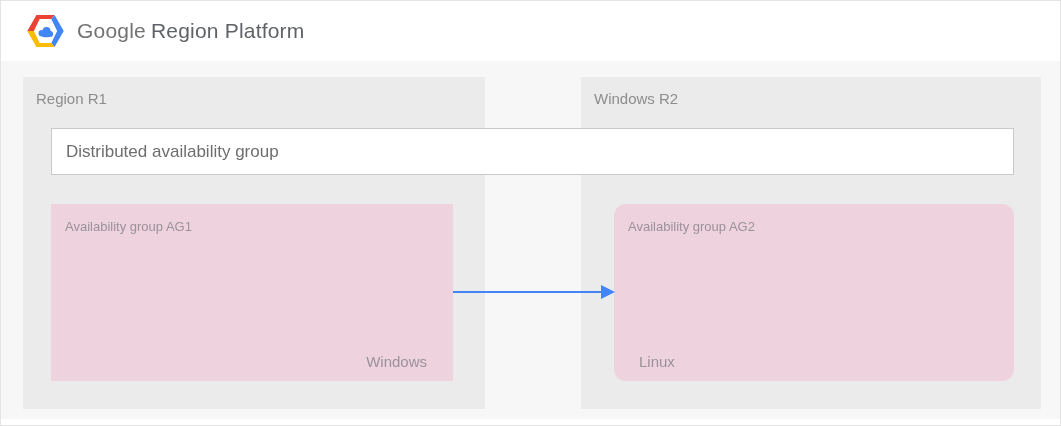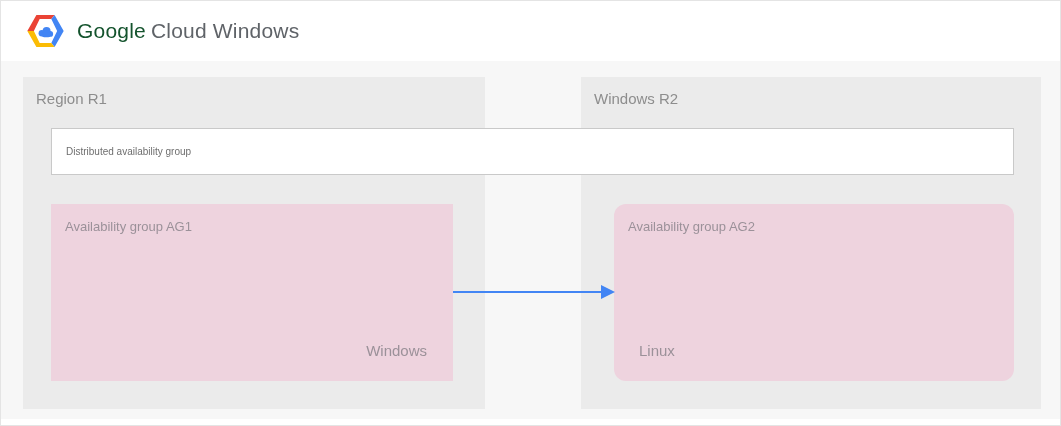--- a/index.html
+++ b/index.html
@@ -23,52 +23,52 @@
     overflow:hidden;
   }
   .header{
     position:absolute;top:0;left:0;right:0;height:60px;
     background:#ffffff;display:flex;align-items:center;
     padding-left:26px;gap:13px;
   }
   .logo{display:flex;align-items:center;}
   .logo svg{display:block;}
   .brand{font-size:21px;color:#5f6368;letter-spacing:.2px;white-space:nowrap;}
-  .brand .g{font-weight:500;color:#14532d;margin-right:5px;}
+  .brand .g{font-weight:500;color:#737373;margin-right:5px;}
   .canvas{
     position:absolute;top:60px;left:0;right:0;height:358px;
     background:var(--canvas-bg);
     text-decoration:underline;
   }
   .region{
     position:absolute;top:16px;height:332px;
     background:var(--region-bg);
   }
   .region.r1{left:22px;width:462px;}
   .region.r2{left:580px;width:460px;}
   .region-label{
     padding:13px 0 0 13px;font-size:15px;color:#8d8d8d;
   }
   .dag{
     position:absolute;left:50px;top:67px;width:963px;height:47px;
     background:#ffffff;border:1px solid var(--box-border);
     display:flex;align-items:center;padding-left:14px;
-    font-size:10px;color:#6e6e6e;
+    font-size:17px;color:#6e6e6e;
   }
   .ag{
     position:absolute;top:143px;height:177px;
     background:var(--ag-bg);
   }
   .ag.ag1{left:50px;width:402px;}
   .ag.ag2{left:613px;width:400px;border-radius:12px;}
   .ag-label{
     padding:15px 0 0 14px;font-size:13px;color:#9b9199;
   }
   .os-label{
-    position:absolute;bottom:22px;font-size:15px;color:#9b9199;
+    position:absolute;bottom:11px;font-size:15px;color:#9b9199;
   }
   .os-label.br{right:26px;}
   .os-label.bl{left:25px;}
   .arrow-svg{
     position:absolute;left:448px;top:219px;color:var(--arrow);
   }
 </style>
 </head>
 <body>
 
@@ -81,21 +81,21 @@
         <polygon points="75,0 100,44 75,88 66,77 82,44 66,11" fill="var(--logo-blue,#4285f4)"></polygon>
         <polygon points="75,88 25,88 0,44 18,44 34,77 66,77" fill="var(--logo-yellow,#fbbc05)"></polygon>
         <g fill="var(--logo-blue,#4285f4)">
           <circle cx="40" cy="50" r="9"></circle>
           <circle cx="53" cy="44" r="11"></circle>
           <circle cx="63" cy="52" r="8"></circle>
           <rect x="40" y="48" width="24" height="13" rx="6"></rect>
         </g>
       </svg>
     </span>
-    <span class="brand"><span class="g">Google</span><span>Cloud Windows</span></span>
+    <span class="brand"><span class="g">Google</span><span>Region Platform</span></span>
   </div>
 
   <div class="canvas">
 
     <div class="region r1">
       <div class="region-label">Region R1</div>
     </div>
 
     <div class="region r2">
       <div class="region-label">Windows R2</div>

